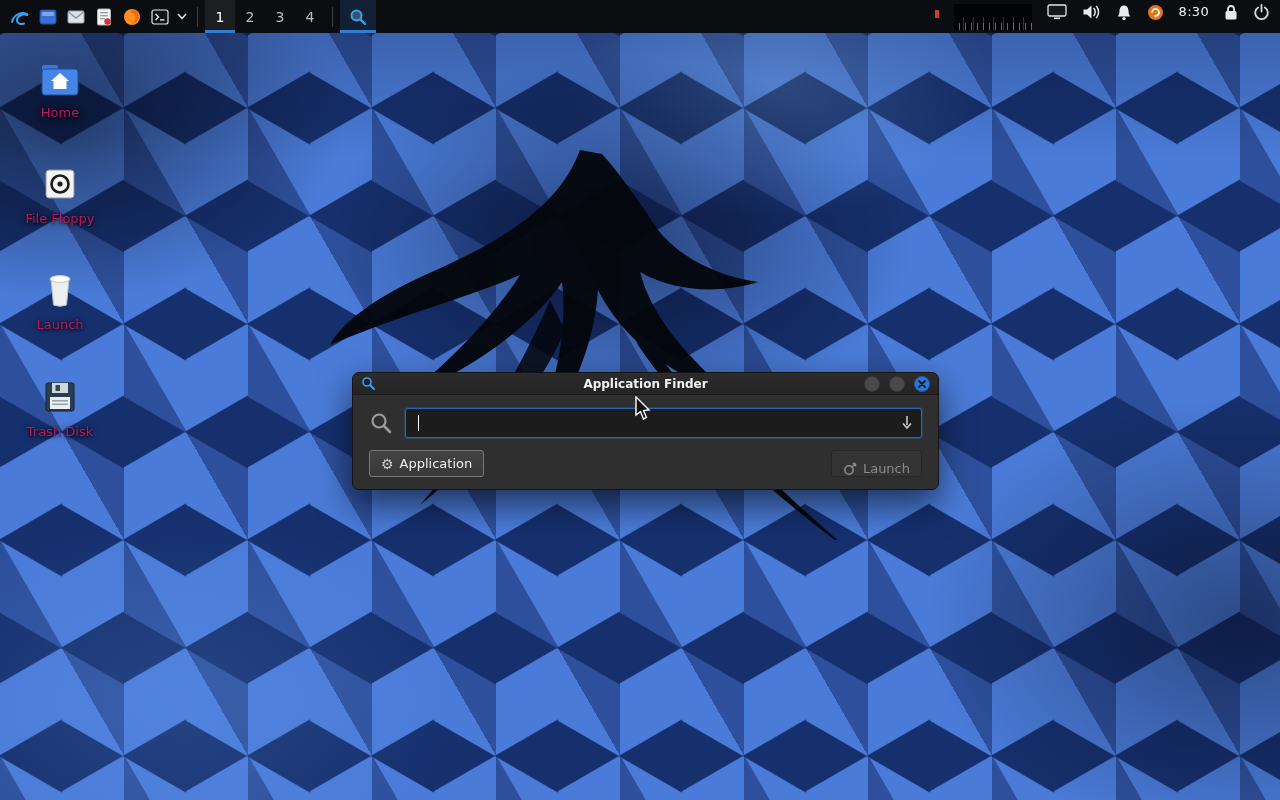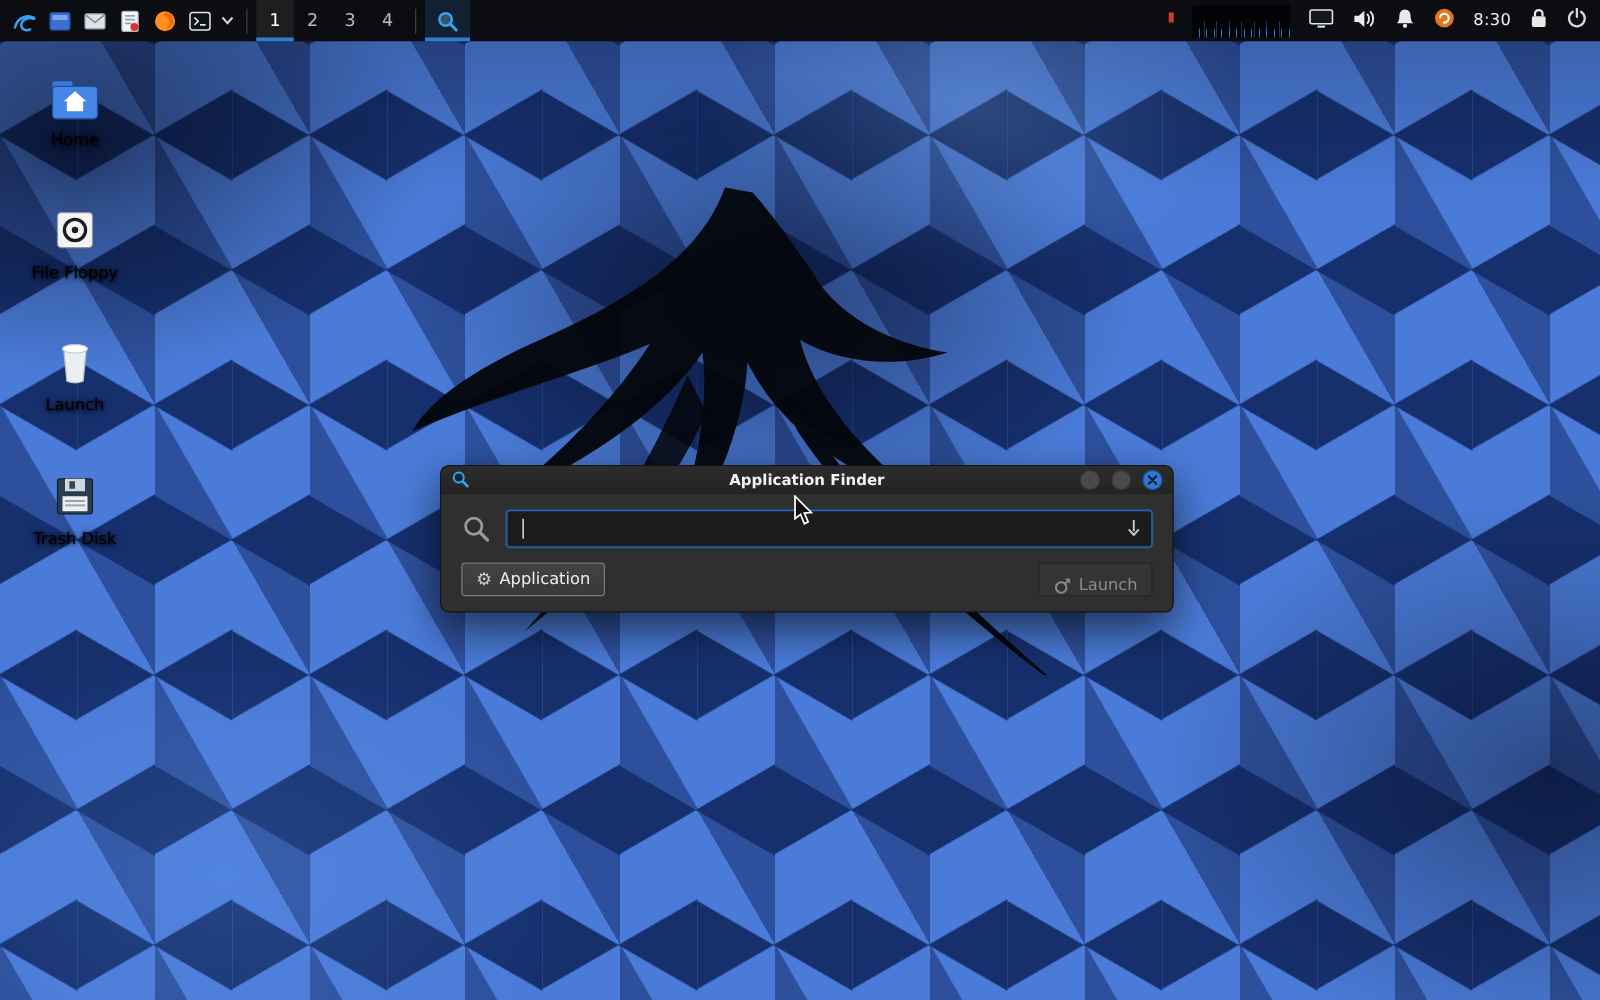--- a/index.html
+++ b/index.html
@@ -36,35 +36,35 @@
     background:#0b0d10; display:flex; align-items:center; padding:0 6px;
     color:#d6d6d6; z-index:50;
   }
   .p-launcher { width:28px; height:33px; display:flex; align-items:center; justify-content:center; cursor:default; }
   .p-sep { width:1px; height:20px; background:#3a3e44; margin:0 7px; }
   .ws { width:30px; height:33px; display:flex; align-items:center; justify-content:center;
         font-size:14px; color:#b9bdc3; }
   .ws.active { color:#fff; background:rgba(255,255,255,.07); border-bottom:3px solid #2f7fd0; padding-top:3px; }
   .task-btn { width:36px; height:33px; display:flex; align-items:center; justify-content:center;
               background:rgba(47,127,208,.18); border-bottom:3px solid #2f7fd0; padding-top:3px; }
-  #panel-right { margin-left:auto; display:flex; align-items:center; gap:15px; padding-right:4px; }
+  #panel-right { margin-left:auto; display:flex; gap:15px; padding-right:4px; }
   .red-tick { width:4px; height:8px; background:#d23b2f; align-self:flex-start; margin-top:6px; }
   .net-graph {
     width:78px; height:26px; background:#020304; position:relative;
     background-image:
       repeating-linear-gradient(90deg, transparent 0 5px, rgba(47,130,214,.9) 5px 6px),
       repeating-linear-gradient(90deg, transparent 0 9px, rgba(38,100,180,.55) 9px 10px);
     background-size:100% 7px, 100% 13px;
     background-position:bottom left, bottom left;
     background-repeat:no-repeat, no-repeat;
   }
   .clock { font-size:13px; color:#f0f0f0; letter-spacing:.3px; }
 
   
-  .desk-icon { position:absolute; left:12px; width:96px; text-align:center; color:#000000; cursor:default; }
+  .desk-icon { position:absolute; left:12px; width:96px; text-align:center; color:#be185d; cursor:default; }
   .desk-icon .dico { height:38px; display:flex; align-items:flex-end; justify-content:center; }
   .desk-icon .dlabel { margin-top:9px; font-size:13px; text-shadow:0 1px 3px rgba(0,0,0,.95), 0 0 6px rgba(0,0,0,.7); }
 
   
   #appfinder {
     position:absolute; left:352px; top:372px; width:587px;
     background:#2f2f2f; border:1px solid #141414; border-radius:7px;
     box-shadow:0 14px 34px rgba(0,0,0,.6);
     z-index:40;
   }

